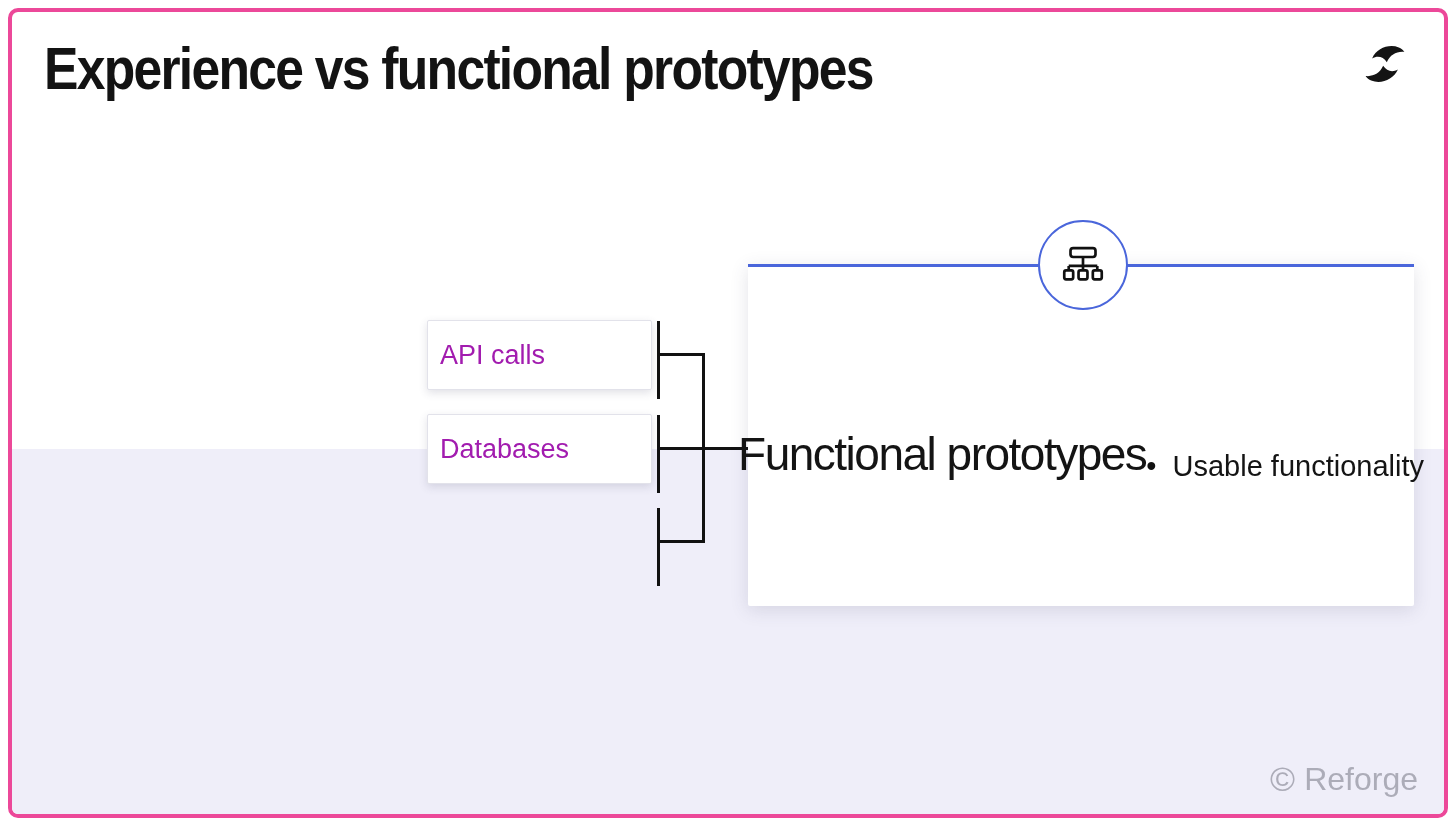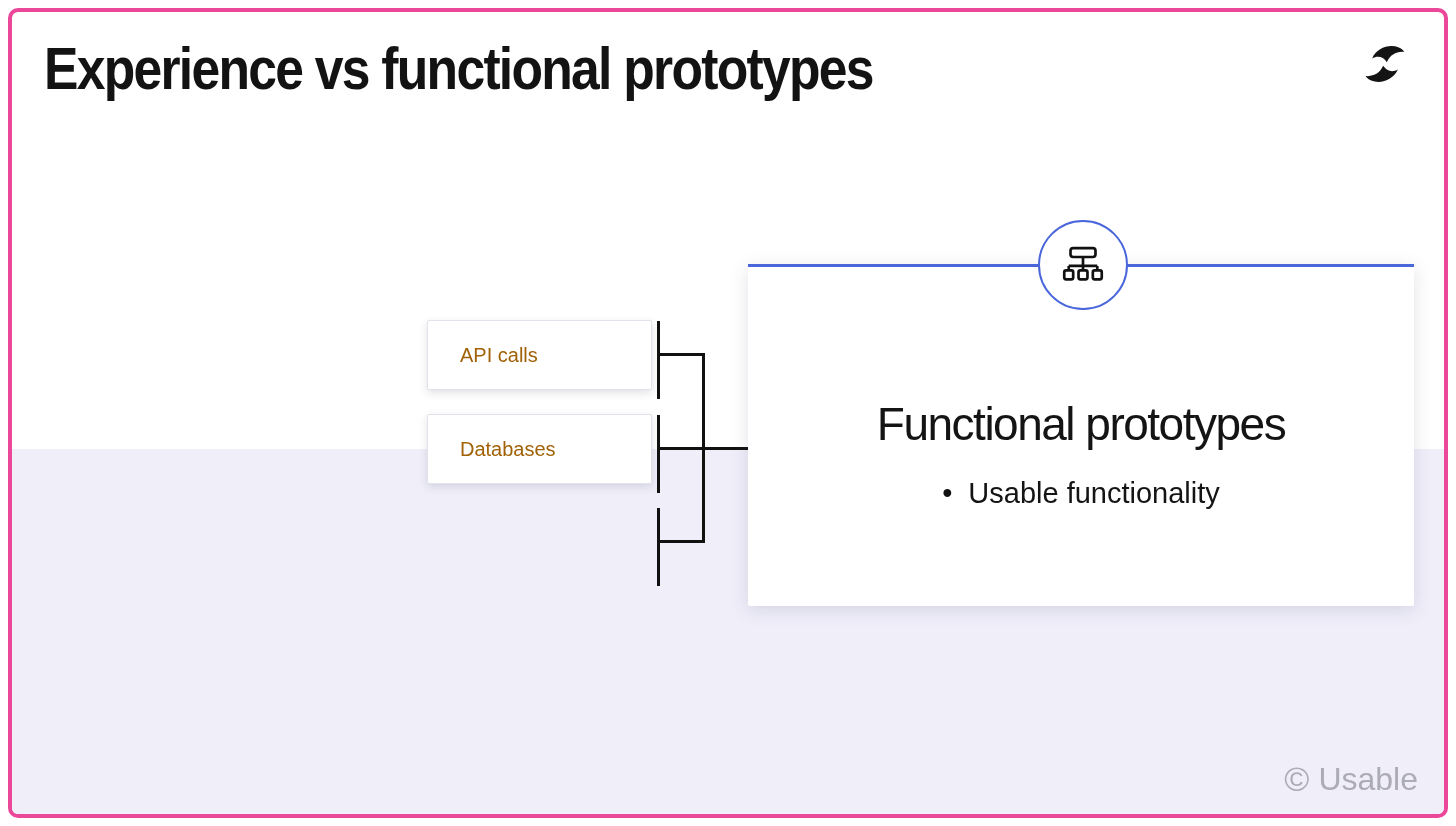--- a/index.html
+++ b/index.html
@@ -55,23 +55,23 @@
     position: absolute;
     left: 415px;
     width: 225px;
     box-sizing: border-box;
     background: #ffffff;
     border: 1px solid #e2e2ea;
     border-radius: 2px;
     box-shadow: 0 3px 9px rgba(70,70,100,0.16);
     display: flex;
     align-items: center;
-    padding-left: 32px;
-    font-size: 20px;
-    color: #a16207;
+    padding-left: 12px;
+    font-size: 27px;
+    color: #a21caf;
     z-index: 3;
   }
   .input-box.b1 { top: 308px; height: 70px; }
   .input-box.b2 { top: 402px; height: 70px; text-align: center; }
   .input-box.b3 { top: 495px; height: 70px; }
 
   
   .line { position: absolute; background: #111111; z-index: 1; }
   .vline { width: 3px; }
   .vline.v1 { left: 645px; top: 309px; height: 78px; }
@@ -87,21 +87,21 @@
   .result-box {
     position: absolute;
     left: 736px; top: 252px;
     width: 666px; height: 342px;
     box-sizing: border-box;
     background: #ffffff;
     border-top: 3px solid #4a66db;
     border-radius: 0 0 2px 2px;
     box-shadow: 0 4px 18px rgba(70,70,100,0.15);
     display: flex;
-    flex-direction: column;
+    flex-direction: row;
     align-items: center;
     justify-content: center;
     padding-top: 34px;
     z-index: 2;
   }
   .result-title {
     font-size: 46px;
     letter-spacing: -1.5px;
     color: #141414;
     white-space: nowrap;
@@ -193,16 +193,16 @@
       <rect x="14" y="9" width="28" height="10" rx="3"></rect>
       <path d="M28 19 V29 M12 29 H44 M12 29 V34 M28 29 V34 M44 29 V34"></path>
       <rect x="7" y="34" width="10" height="10" rx="2"></rect>
       <rect x="23" y="34" width="10" height="10" rx="2"></rect>
       <rect x="39" y="34" width="10" height="10" rx="2"></rect>
     </svg>
   </div>
 
   <div class="watermark">
     <span class="c-symbol">©</span>
-    <span class="c-text">Usable</span>
+    <span class="c-text">Reforge</span>
   </div>
 
 </div>
 
 </body></html>

